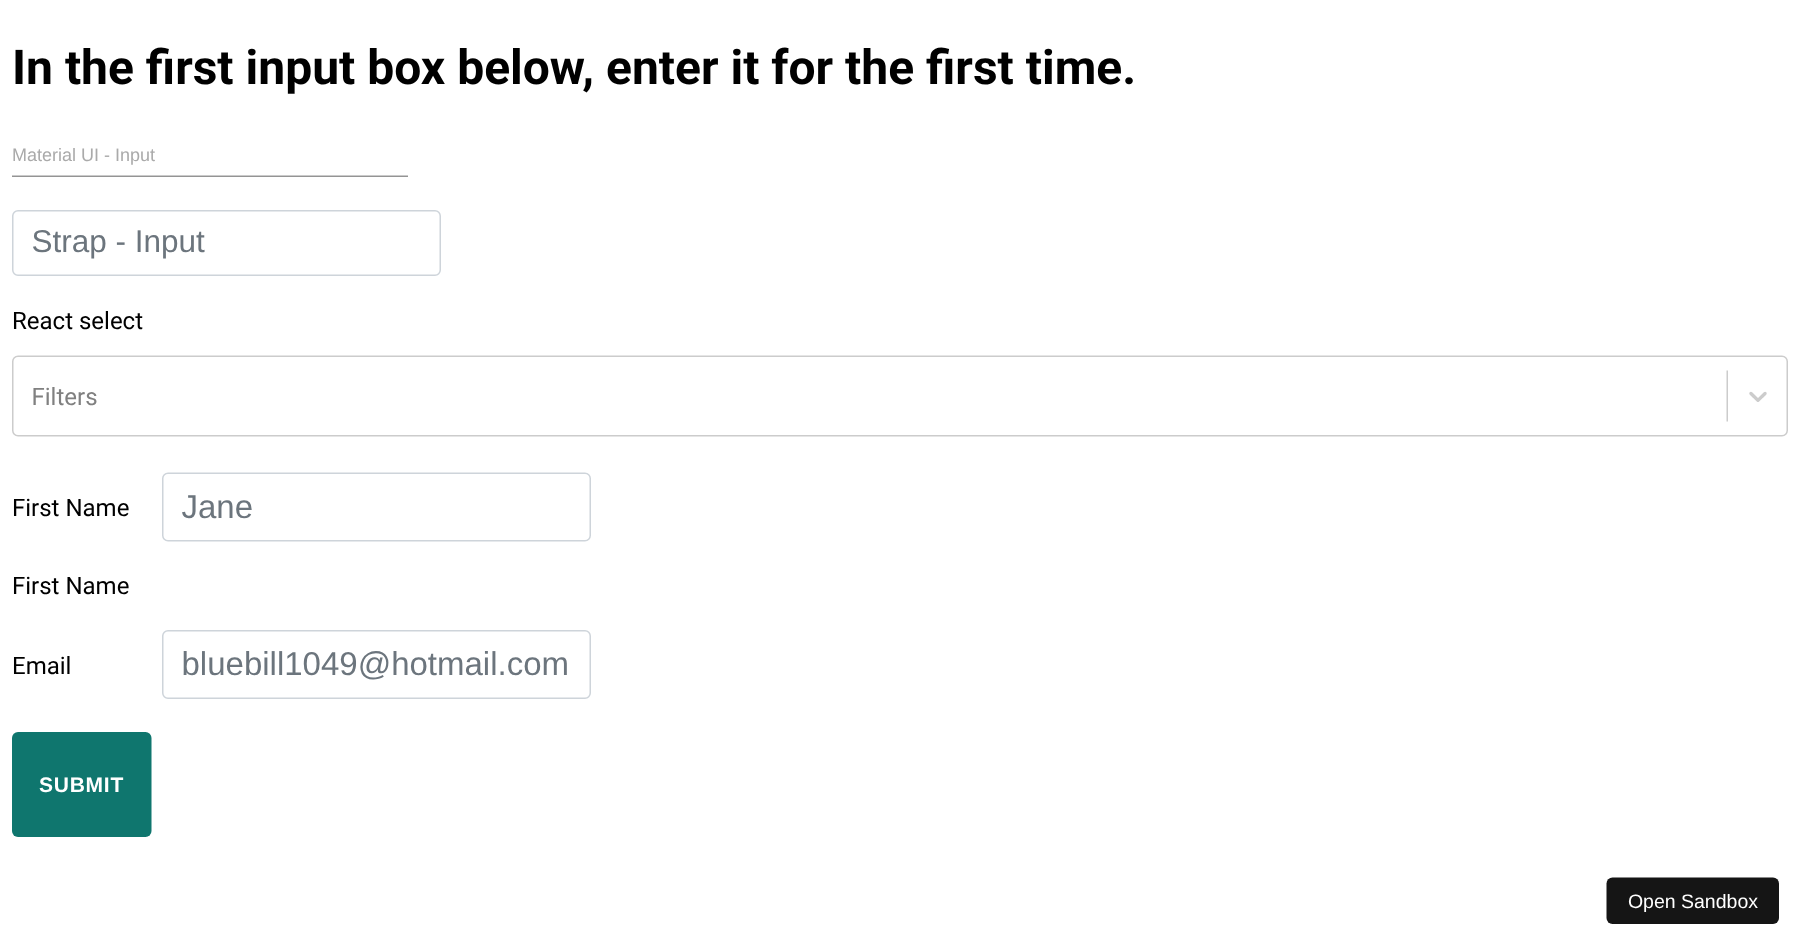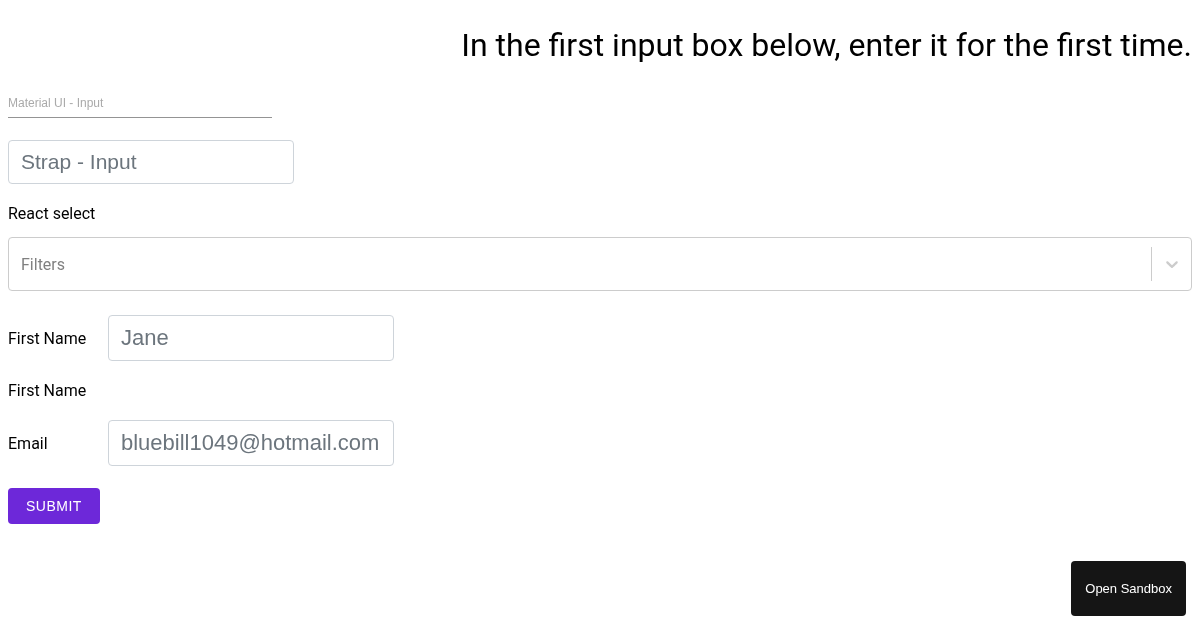--- a/index.html
+++ b/index.html
@@ -9,24 +9,23 @@
     }
     body {
       font-family: -apple-system, BlinkMacSystemFont, "Segoe UI", Roboto, "Helvetica Neue", Arial, sans-serif;
       padding: 8px;
       width: 1200px;
       height: 630px;
       position: relative;
     }
     h1 {
       font-size: 32px;
-      font-weight: normal;
+      font-weight: bold;
       margin-bottom: 26px;
       margin-top: 18px;
-      text-align: right;
     }
     .mui-input-wrap {
       width: 264px;
       margin-bottom: 22px;
     }
     .mui-input {
       width: 100%;
       border: none;
       border-bottom: 1px solid rgba(0,0,0,0.42);
       font-size: 12px;
@@ -99,39 +98,40 @@
       padding: 9px 12px;
       font-size: 22px;
       outline: none;
       color: #495057;
     }
     .field-input::placeholder {
       color: #6c757d;
       opacity: 1;
     }
     .submit-btn {
-      background: #6d28d9;
+      background: #0f766e;
       color: #fff;
       border: none;
       border-radius: 4px;
-      padding: 10px 18px;
+      padding: 27px 18px;
       font-size: 14px;
       letter-spacing: 0.5px;
       cursor: pointer;
       margin-top: 2px;
+      font-weight: bold;
     }
     .open-sandbox {
       position: absolute;
       bottom: 14px;
       right: 14px;
       background: #151515;
       color: #fff;
       border: none;
       border-radius: 4px;
-      padding: 20px 14px;
+      padding: 8px 14px;
       font-size: 13px;
       cursor: pointer;
     }
   </style>
 </head>
 <body>
 
 
 
 <h1>In the first input box below, enter it for the first time.</h1>

